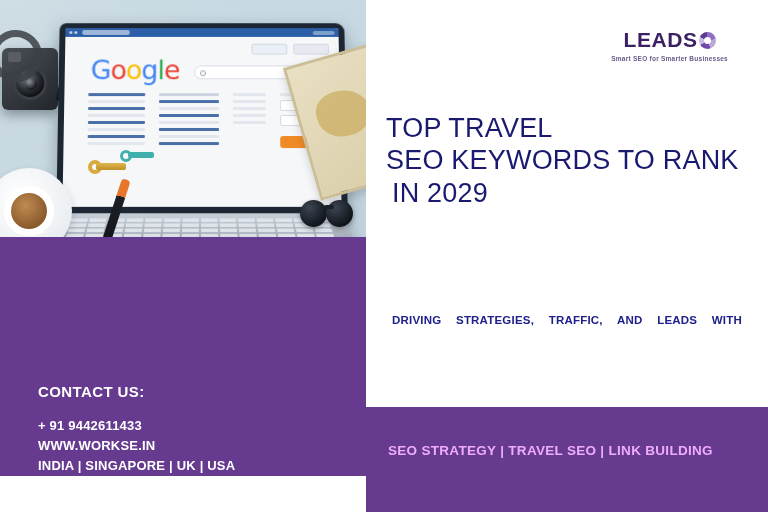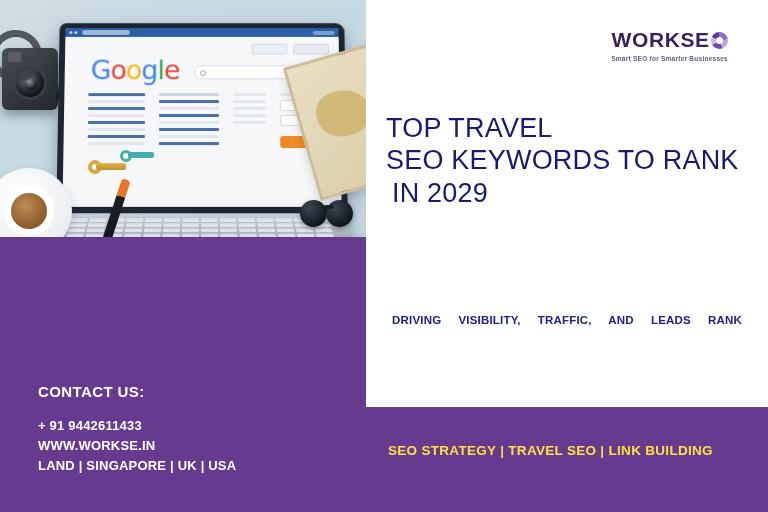--- a/index.html
+++ b/index.html
@@ -362,21 +362,21 @@
     padding: 6px 4px;
     box-sizing: border-box;
   }
   .tablet .scr {
     width: 100%; height: 100%; background: #1b1e23; border-radius: 2px;
   }
 
   
   .left-panel {
     position: absolute; left: 0; top: 237px;
-    width: 366px; height: 275px;
+    width: 366px; height: 239px;
     background: #653a8f;
   }
   .contact {
     position: absolute; left: 38px; top: 146px;
     color: #ffffff;
   }
   .contact-title {
     font-size: 15px; font-weight: 700; letter-spacing: .4px;
     margin-bottom: 16px;
   }
@@ -385,21 +385,21 @@
     line-height: 1.55; white-space: nowrap;
   }
 
   .bottom-bar {
     position: absolute; left: 366px; top: 407px;
     width: 402px; height: 105px;
     background: #653a8f;
   }
   .bottom-bar-text {
     position: absolute; left: 22px; top: 36px;
-    color: #fde047; font-size: 13.5px; font-weight: 700;
+    color: #f0abfc; font-size: 13.5px; font-weight: 700;
     letter-spacing: .3px; white-space: nowrap;
   }
 
   
   .logo {
     position: absolute; right: 40px; top: 28px;
     text-align: center;
   }
   .logo-word {
     display: flex; align-items: center; justify-content: center;
@@ -649,39 +649,39 @@
       <div class="scr"></div>
     </div>
     <div class="paperclip"></div>
   </div>
 
   <div class="left-panel">
     <div class="contact">
       <div class="contact-title">CONTACT US:</div>
       <div class="contact-line">+ 91 9442611433</div>
       <div class="contact-line">WWW.WORKSE.IN</div>
-      <div class="contact-line">LAND | SINGAPORE | UK | USA</div>
+      <div class="contact-line">INDIA | SINGAPORE | UK | USA</div>
     </div>
   </div>
 
   <div class="bottom-bar">
     <div class="bottom-bar-text">SEO STRATEGY | TRAVEL SEO | LINK BUILDING</div>
   </div>
 
   <div class="logo">
     <div class="logo-word">
-      <span>WORKSE</span>
+      <span>LEADS</span>
       <span class="logo-mark"></span>
     </div>
     <div class="logo-tag">Smart SEO for Smarter Businesses</div>
   </div>
 
   <div class="headline">
     <div class="l1">TOP TRAVEL</div>
     <div class="l2">SEO KEYWORDS TO RANK</div>
     <div class="l3">IN 2029</div>
   </div>
 
   <div class="subhead">
-    <div class="l1">DRIVING VISIBILITY, TRAFFIC, AND LEADS RANK</div>
+    <div class="l1">DRIVING STRATEGIES, TRAFFIC, AND LEADS WITH</div>
   </div>
 
 </div>
 
 </body></html>

